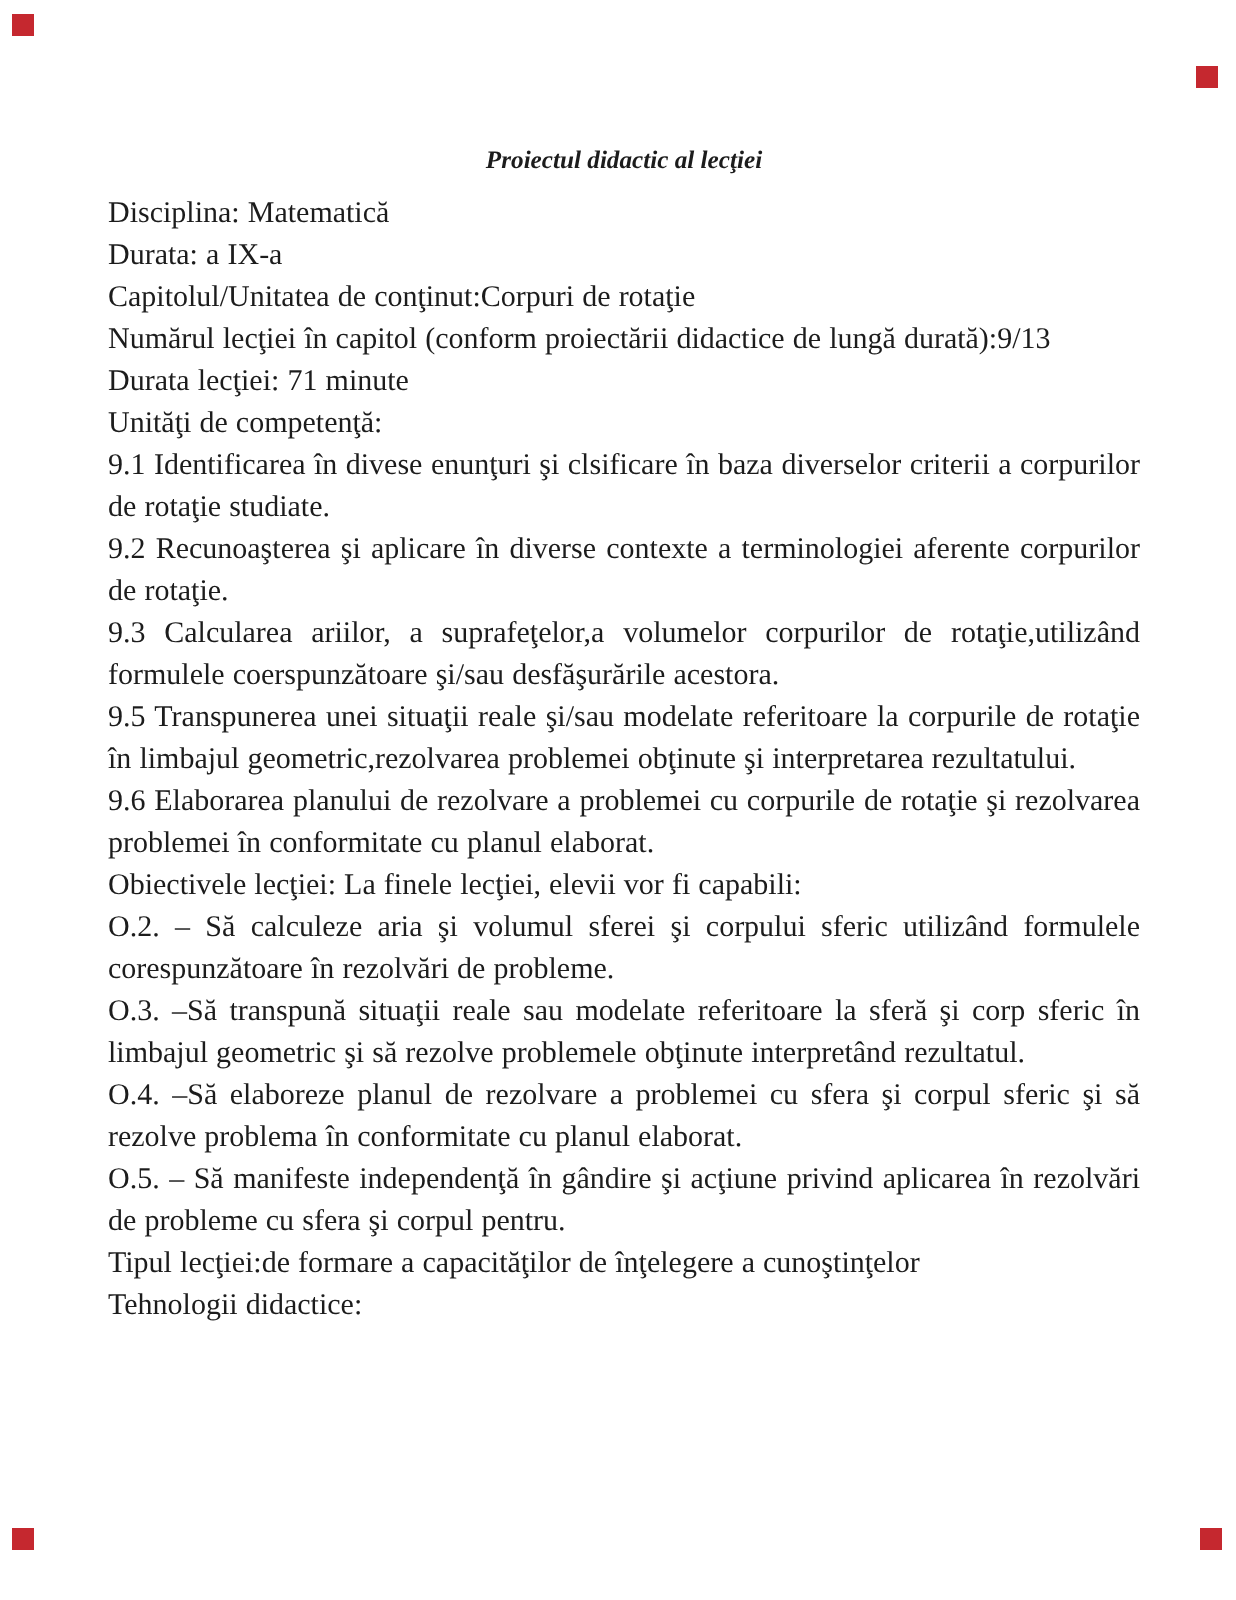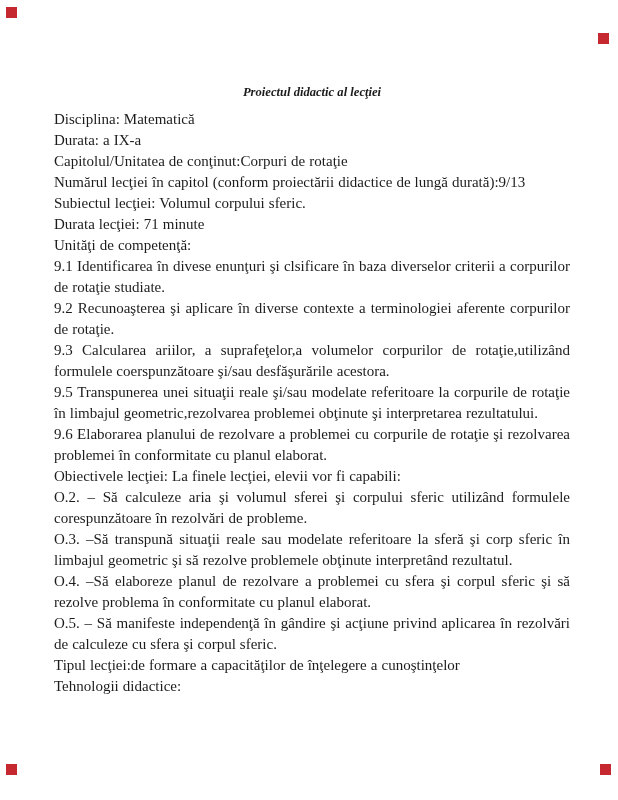--- a/index.html
+++ b/index.html
@@ -12,21 +12,21 @@
     color: #1c1c1c;
     overflow: hidden;
   }
   .content {
     position: absolute;
     left: 54px;
     top: 66px;
     width: 516px;
   }
   .doc-title {
-    margin: 16px 0 6px 0;
+    margin: 4px 0 6px 0;
     font-size: 12.6px;
     line-height: 21px;
     font-weight: bold;
     font-style: italic;
     text-align: center;
   }
   p.line {
     margin: 0;
     font-size: 15px;
     line-height: 21px;
@@ -55,33 +55,32 @@
   <span class="marker br" style="background: rgb(197, 40, 47);"></span>
 
   <div class="content">
 
     <p class="doc-title">Proiectul didactic al lecţiei</p>
 
     <p class="line">Disciplina: Matematică</p>
     <p class="line">Durata: a IX-a</p>
     <p class="line">Capitolul/Unitatea de conţinut:Corpuri de rotaţie</p>
     <p class="line">Numărul lecţiei în capitol (conform proiectării didactice de lungă durată):9/13</p>
-    <p class="line">Subiectul lecţiei: Volumul corpului sferic.</p>
     <p class="line">Durata lecţiei: 71 minute</p>
 
     <p class="line">Unităţi de competenţă:</p>
     <p class="line">9.1 Identificarea în divese enunţuri şi clsificare în baza diverselor criterii a corpurilor de rotaţie studiate.</p>
     <p class="line">9.2 Recunoaşterea şi aplicare în diverse  contexte a terminologiei aferente corpurilor de rotaţie.</p>
     <p class="line">9.3 Calcularea ariilor, a suprafeţelor,a volumelor corpurilor de rotaţie,utilizând formulele coerspunzătoare şi/sau desfăşurările acestora.</p>
     <p class="line">9.5 Transpunerea unei situaţii reale şi/sau  modelate referitoare la corpurile de rotaţie în limbajul geometric,rezolvarea problemei obţinute şi interpretarea rezultatului.</p>
     <p class="line">9.6 Elaborarea planului de rezolvare a problemei cu corpurile de rotaţie şi rezolvarea problemei în conformitate cu planul elaborat.</p>
 
     <p class="line">Obiectivele lecţiei: La finele lecţiei, elevii vor fi capabili:</p>
     <p class="line">O.2. – Să calculeze aria   şi volumul sferei şi corpului sferic utilizând formulele corespunzătoare în rezolvări de probleme.</p>
     <p class="line">O.3. –Să transpună situaţii reale sau modelate referitoare la sferă şi corp sferic în limbajul geometric şi să rezolve problemele obţinute interpretând rezultatul.</p>
     <p class="line">O.4. –Să elaboreze planul de rezolvare a problemei cu sfera şi corpul sferic şi să rezolve problema în conformitate cu planul elaborat.</p>
-    <p class="line">O.5. – Să manifeste independenţă în gândire şi acţiune privind aplicarea în rezolvări de calculeze cu sfera şi corpul sferic.</p>
+    <p class="line">O.5. – Să manifeste independenţă în gândire şi acţiune privind aplicarea în rezolvări de probleme cu sfera şi corpul pentru.</p>
 
     <p class="line">Tipul lecţiei:de formare a capacităţilor de înţelegere a cunoştinţelor</p>
     <p class="line">Tehnologii didactice:</p>
 
   </div>
 </div>
 
 </body></html>

